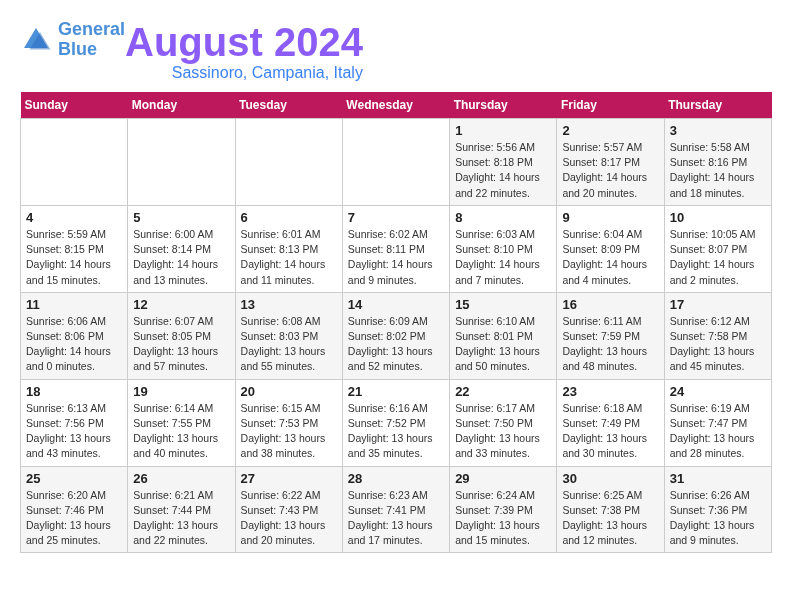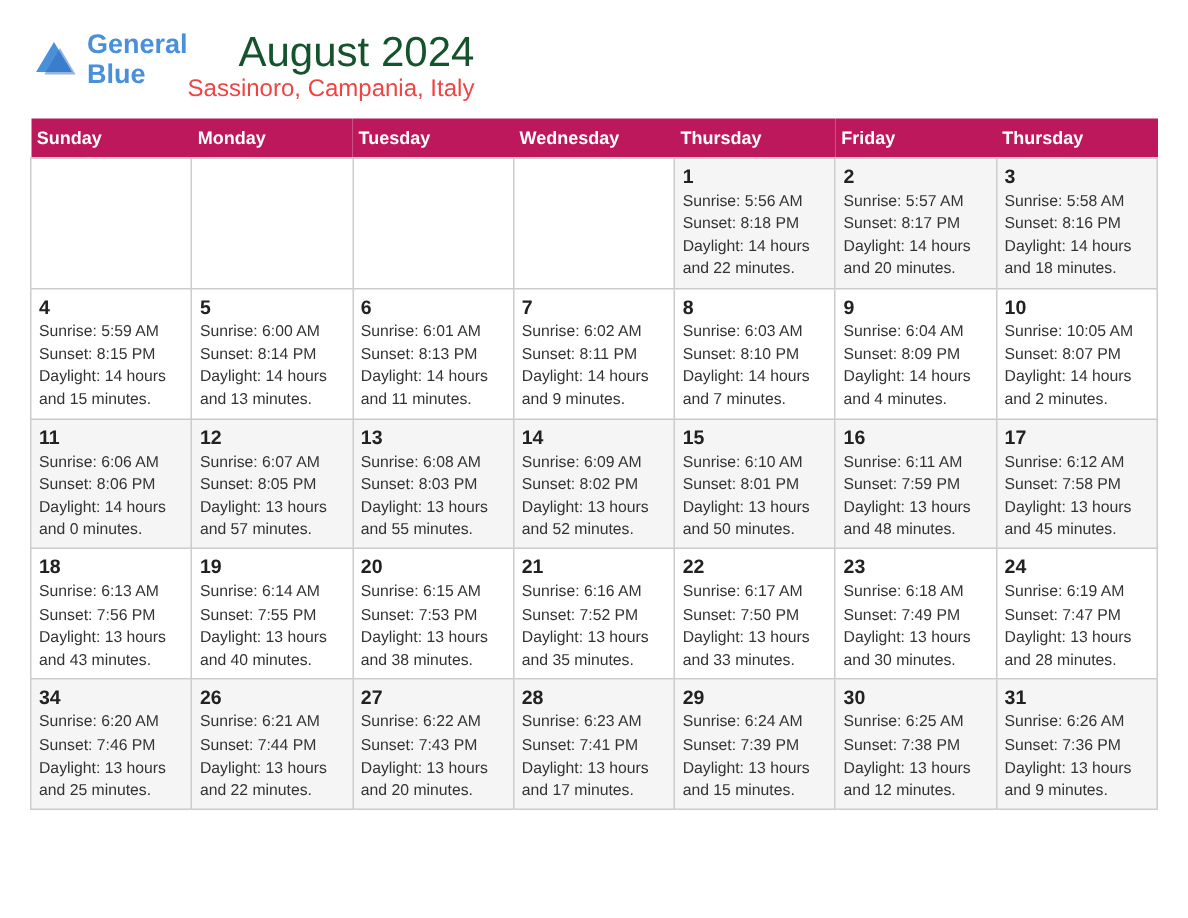--- a/index.html
+++ b/index.html
@@ -30,28 +30,28 @@
       color: #4a90d9;
     }
     .logo-icon {
       width: 32px;
       height: 32px;
     }
     .title-block {
       text-align: right;
     }
     .main-title {
-      font-size: 28px;
-      font-weight: normal;
-      color: #14532d;
+      font-size: 40px;
+      font-weight: bold;
+      color: #8b5cf6;
       line-height: 1.1;
     }
     .subtitle {
       font-size: 16px;
-      color: #ef4444;
+      color: #3b82f6;
     }
     table {
       width: 100%;
       border-collapse: collapse;
       font-size: 11px;
     }
     thead tr th {
       background-color: #be185d;
       color: #fff;
       padding: 6px 4px;
@@ -293,21 +293,21 @@
         <td>
           <div class="day-num">24</div>
           <div class="day-info" style="white-space: pre-line;">Sunrise: 6:19 AM
 Sunset: 7:47 PM
 Daylight: 13 hours
 and 28 minutes.</div>
         </td>
       </tr>
       <tr>
         <td>
-          <div class="day-num">34</div>
+          <div class="day-num">25</div>
           <div class="day-info" style="white-space: pre-line;">Sunrise: 6:20 AM
 Sunset: 7:46 PM
 Daylight: 13 hours
 and 25 minutes.</div>
         </td>
         <td>
           <div class="day-num">26</div>
           <div class="day-info" style="white-space: pre-line;">Sunrise: 6:21 AM
 Sunset: 7:44 PM
 Daylight: 13 hours

